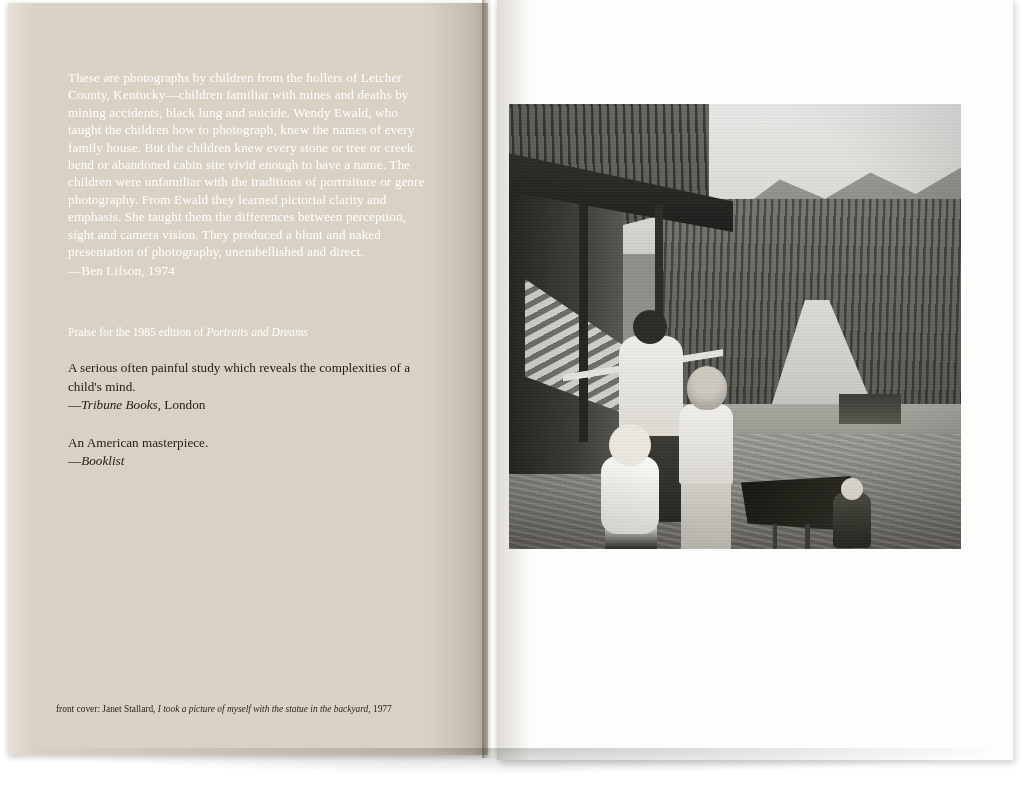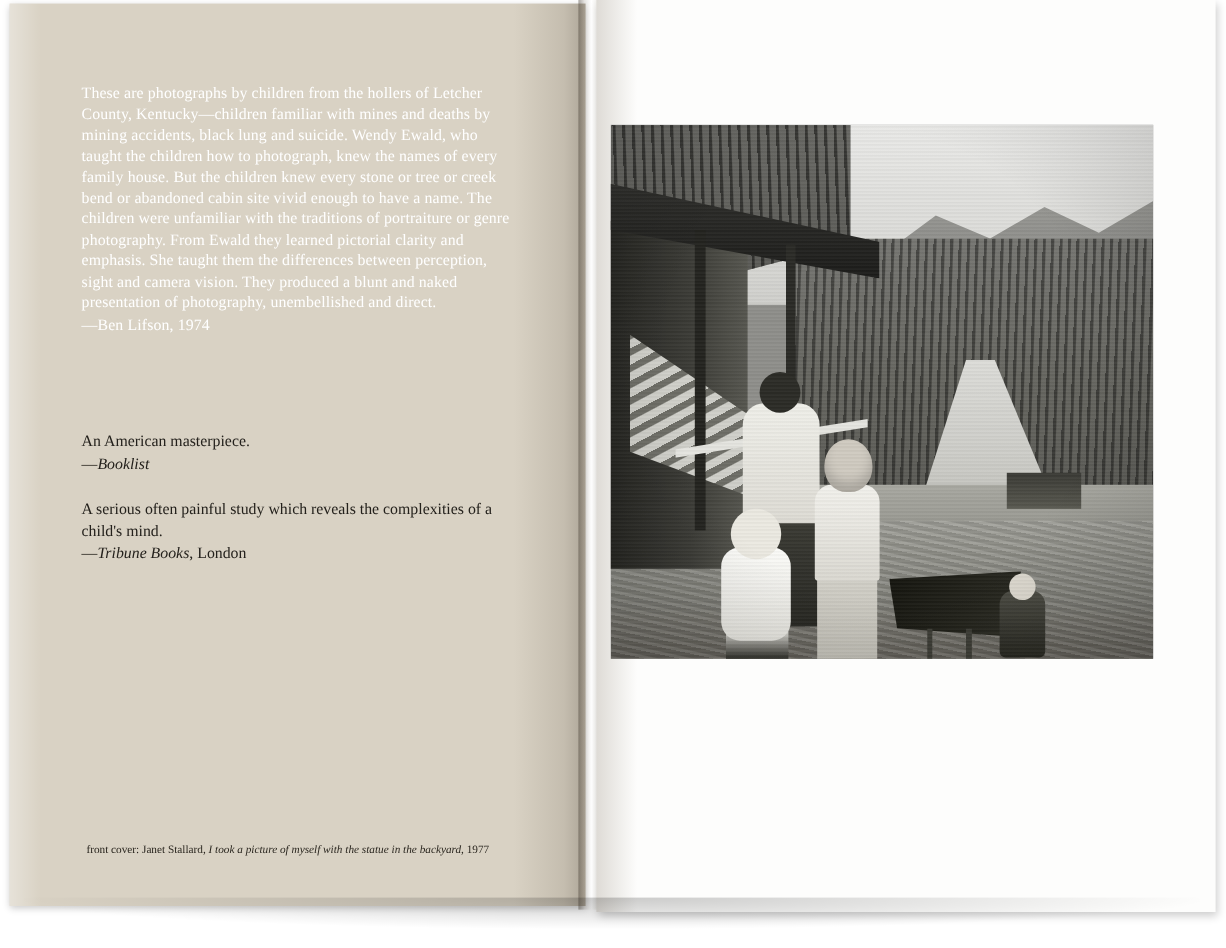--- a/index.html
+++ b/index.html
@@ -84,21 +84,21 @@
     color: #24211c;
     font-size: 13.2px;
     line-height: 18.6px;
   }
   .quote { margin-bottom: 19px; }
   .quote .src { font-style: normal; }
   .quote .src em { font-style: italic; }
 
   .front-cover-credit {
     position: absolute;
-    left: 64px;
+    left: 48px;
     top: 700px;
     width: 390px;
     color: #2a261f;
     font-size: 9.4px;
     line-height: 12px;
   }
   .front-cover-credit em { font-style: italic; }
 
   
   .gutter {
@@ -292,31 +292,34 @@
 
 <div id="book">
 
   <div class="left-page">
 
     <div class="lead-block">
       <span>These are photographs by children from the hollers of Letcher County, Kentucky—children familiar with mines and deaths by mining accidents, black lung and suicide. Wendy Ewald, who taught the children how to photograph, knew the names of every family house. But the children knew every stone or tree or creek bend or abandoned cabin site vivid enough to have a name. The children were unfamiliar with the traditions of portraiture or genre photography. From Ewald they learned pictorial clarity and emphasis. She taught them the differences between perception, sight and camera vision. They produced a blunt and naked presentation of photography, unembellished and direct.</span>
       <div class="attrib">—Ben Lifson, 1974</div>
     </div>
 
+    <div class="praise-head">
+      <span>Praise for the 1985 edition of </span><em>Portraits and Dreams</em>
+    </div>
 
     <div class="quotes">
+
+      <div class="quote">
+        <div>A serious often painful study which reveals the complexities of a child's mind.</div>
+        <div class="src"><span>—</span><em>Tribune Books</em><span>, London</span></div>
+      </div>
 
       <div class="quote">
         <div>An American masterpiece.</div>
         <div class="src"><span>—</span><em>Booklist</em><span></span></div>
-      </div>
-
-      <div class="quote">
-        <div>A serious often painful study which reveals the complexities of a child's mind.</div>
-        <div class="src"><span>—</span><em>Tribune Books</em><span>, London</span></div>
       </div>
 
 
     </div>
 
     <div class="front-cover-credit">
       <span>front cover: Janet Stallard, </span><em>I took a picture of myself with the statue in the backyard</em><span>, 1977</span>
     </div>
 
   </div>

